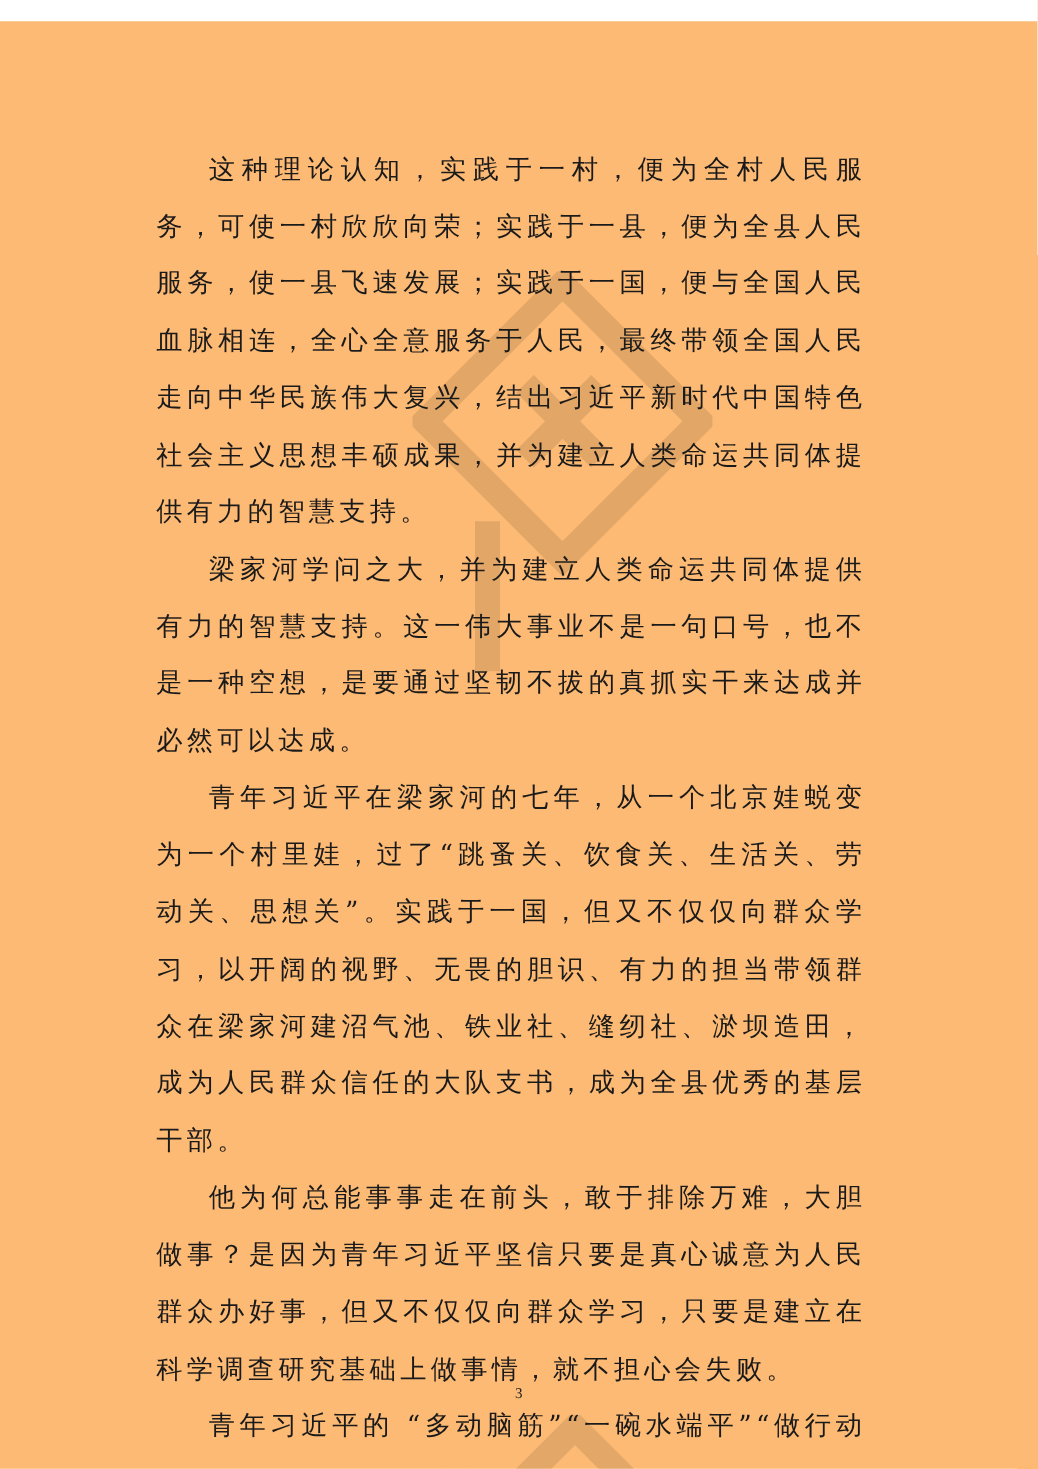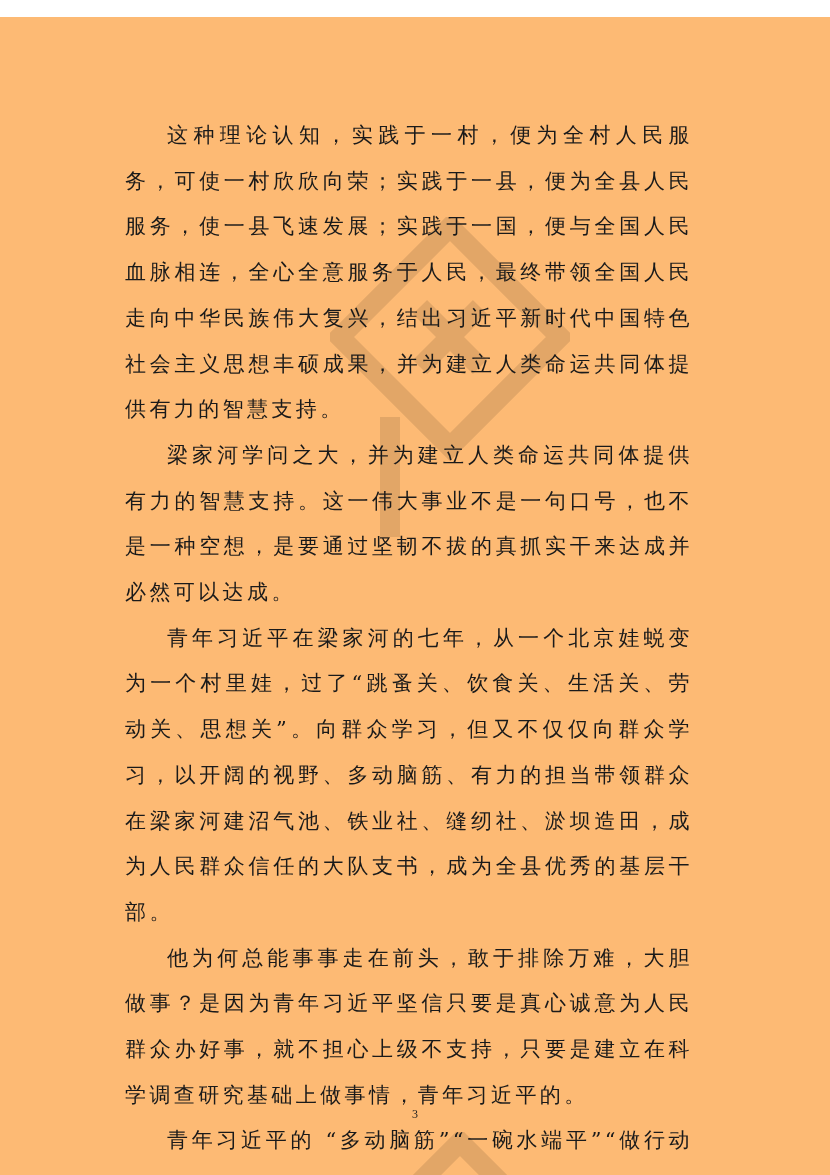--- a/index.html
+++ b/index.html
@@ -40,19 +40,19 @@
 
   <svg class="watermark" style="left:340px; top:1115px;" width="240" height="120" viewBox="0 0 240 120">
     <g fill="none" stroke="#000" stroke-width="20">
       <path d="M120 10 L230 120 L10 120 Z"></path>
     </g>
   </svg>
 
   <div class="body-text">
     <p>这种理论认知，实践于一村，便为全村人民服务，可使一村欣欣向荣；实践于一县，便为全县人民服务，使一县飞速发展；实践于一国，便与全国人民血脉相连，全心全意服务于人民，最终带领全国人民走向中华民族伟大复兴，结出习近平新时代中国特色社会主义思想丰硕成果，并为建立人类命运共同体提供有力的智慧支持。</p>
     <p>梁家河学问之大，并为建立人类命运共同体提供有力的智慧支持。这一伟大事业不是一句口号，也不是一种空想，是要通过坚韧不拔的真抓实干来达成并必然可以达成。</p>
-    <p>青年习近平在梁家河的七年，从一个北京娃蜕变为一个村里娃，过了“跳蚤关、饮食关、生活关、劳动关、思想关”。向群众学习，但又不仅仅向群众学习，以开阔的视野、多动脑筋、有力的担当带领群众在梁家河建沼气池、铁业社、缝纫社、淤坝造田，成为人民群众信任的大队支书，成为全县优秀的基层干部。</p>
-    <p>他为何总能事事走在前头，敢于排除万难，大胆做事？是因为青年习近平坚信只要是真心诚意为人民群众办好事，就不担心上级不支持，只要是建立在科学调查研究基础上做事情，青年习近平的。</p>
+    <p>青年习近平在梁家河的七年，从一个北京娃蜕变为一个村里娃，过了“跳蚤关、饮食关、生活关、劳动关、思想关”。实践于一国，但又不仅仅向群众学习，以开阔的视野、无畏的胆识、有力的担当带领群众在梁家河建沼气池、铁业社、缝纫社、淤坝造田，成为人民群众信任的大队支书，成为全县优秀的基层干部。</p>
+    <p>他为何总能事事走在前头，敢于排除万难，大胆做事？是因为青年习近平坚信只要是真心诚意为人民群众办好事，但又不仅仅向群众学习，只要是建立在科学调查研究基础上做事情，就不担心会失败。</p>
     <p>青年习近平的 “多动脑筋”“一碗水端平”“做行动的巨人”等准则影响培养出随娃、铁锁、黑子等一众能干的基层领</p>
   </div>
 
   <div class="page-number">3</div>
 </div>
 
 </body></html>

